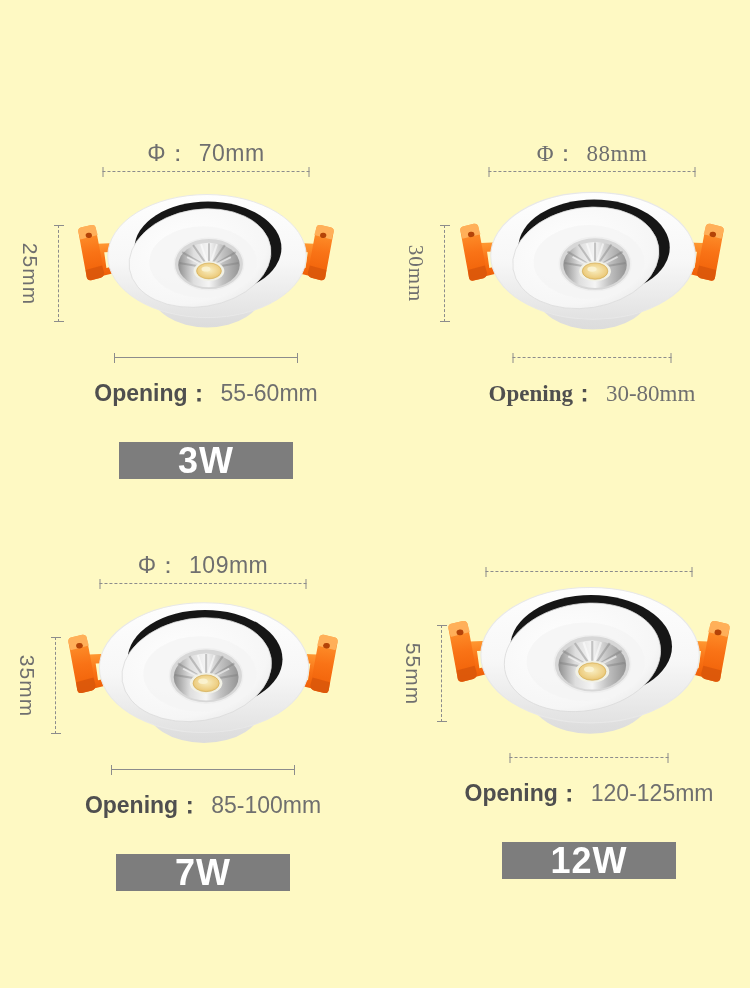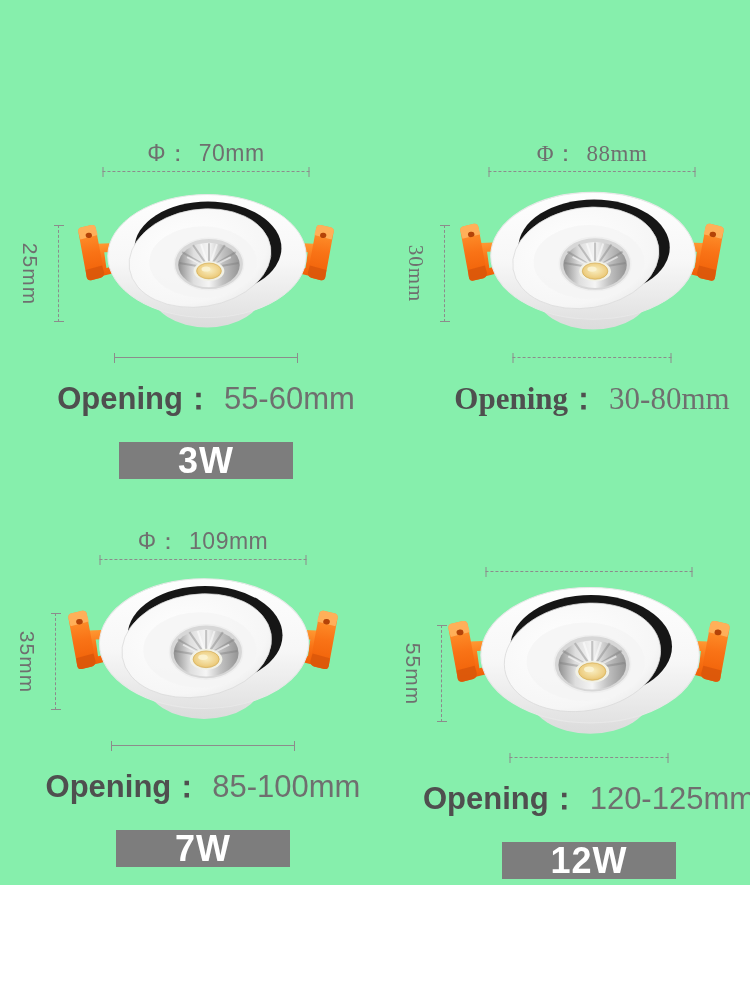--- a/index.html
+++ b/index.html
@@ -1,23 +1,23 @@
 <!DOCTYPE html>
 <html><head>
 <meta charset="utf-8">
 <style>
   html,body{margin:0;padding:0;background:#fff;}
   #stage{
-    position:relative;width:750px;height:885px;background:#86efac;overflow:hidden;
+    position:relative;width:750px;height:988px;background:#fef9c3;overflow:hidden;
     font-family:"Liberation Sans", sans-serif;
   }
   .cell{position:absolute;width:375px;height:400px;}
   #q1{left:0;   top:100px; --cx:206px;}
   #q2{left:375px;top:100px;font-family:Liberation Serif, serif; --cx:217px;}
-  #q3{left:0;   top:488px; --cx:203px;}
+  #q3{left:0;   top:512px; --cx:203px;}
   #q4{left:375px;top:500px; --cx:214px;}
 
   .title{
     position:absolute;top:38px;left:var(--cx);transform:translateX(-50%);
     white-space:nowrap;font-size:23px;color:#6f6f6f;letter-spacing:.5px;
   }
   .title .phi{margin-right:9px;}
 
   
   .hline{position:absolute;height:0;border-top:1px dashed #8c8c8c;left:var(--cx);transform:translateX(-50%);}
@@ -41,21 +41,21 @@
   .vlabel span{transform:rotate(90deg);white-space:nowrap;font-size:21px;color:#6f6f6f;letter-spacing:1px;}
 
   .lamp{position:absolute;left:var(--cx);top:165px;transform:translate(-50%,-50%);}
   #q1 .lamp{width:258px;}
   #q2 .lamp{width:266px;}
   #q3 .lamp{width:272px;}
   #q4 .lamp{width:284px;}
 
   .opening{
     position:absolute;top:278px;left:var(--cx);transform:translateX(-50%);
-    white-space:nowrap;font-size:31px;color:#6f6f6f;
+    white-space:nowrap;font-size:23px;color:#6f6f6f;
   }
   .opening .olabel{font-weight:700;color:#4f4f4f;margin-right:10px;}
 
   .badge{
     position:absolute;top:342px;left:var(--cx);transform:translateX(-50%);
     width:174px;height:37px;background:#7d7d7d;color:#ffffff;
     font-size:36px;font-weight:700;letter-spacing:1px;
     display:flex;align-items:center;justify-content:center;
   }
   .defs-holder{position:absolute;width:0;height:0;overflow:hidden;}

